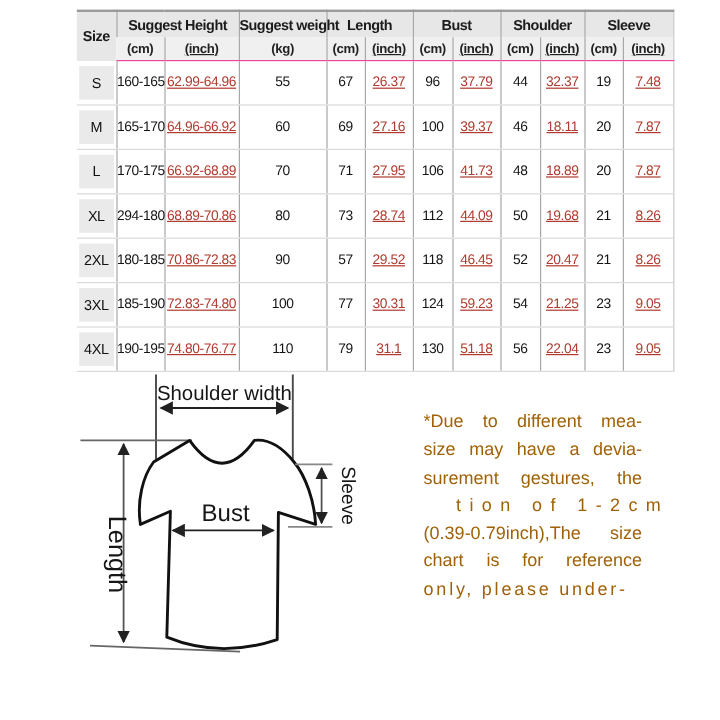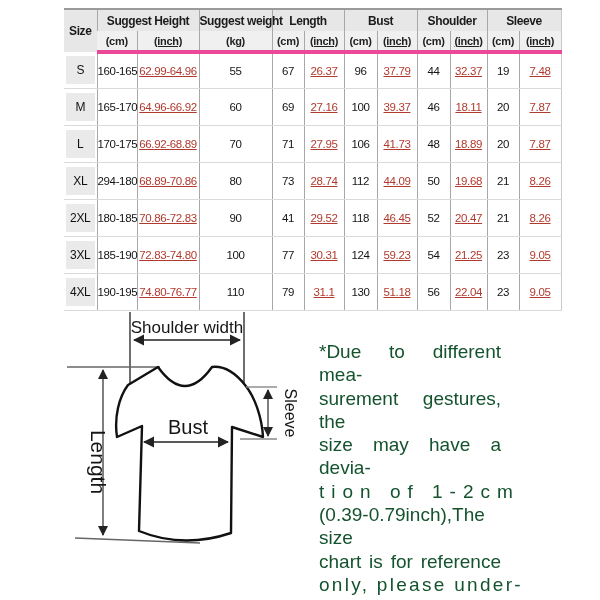--- a/index.html
+++ b/index.html
@@ -19,44 +19,44 @@
   }
   .size-table th:first-child,.size-table td:first-child{border-left:none;}
   .size-table td:last-child,.size-table th:last-child{border-right:1px solid #c9c9c9;}
   .size-table thead tr.grp th{
     height:21px;background:var(--header-bg,#e7e7e7);
     font-size:12px;font-weight:bold;letter-spacing:-0.4px;color:#1b1b1b;
   }
   .size-table thead tr.sub th{
     height:19px;background:var(--subheader-bg,#f0f0f0);
     font-size:11px;font-weight:bold;letter-spacing:-0.3px;color:#222;
-    border-bottom:4px solid #ec4899;
+    border-bottom:1px solid #ec4899;
     margin-top:46px;
   }
   .size-table th.corner{background:var(--header-bg,#e7e7e7);font-size:12px;font-weight:bold;}
   .size-table tbody td{
     height:34px;font-size:11.5px;letter-spacing:-0.35px;color:#141414;
     background:#fff;border-bottom:1px solid #dadada;
   }
   .size-table .inch{color:var(--inch-text,#b03a2e);text-decoration:underline;}
   .size-table tbody td.size-col{background:#fff;}
   .size-table tbody td.size-col .chip{
     display:block;margin:4px 2px;padding:7px 0;background:var(--size-chip-bg,#eaeaea);
     font-size:12px;color:#111;
   }
   
   .diagram{position:absolute;left:50px;top:293px;width:300px;height:310px;}
   .diagram text{font-family:"Liberation Sans",sans-serif;fill:#161616;}
   
   .note{
-    position:absolute;left:319px;top:340px;width:182px;
-    font-size:19px;line-height:23.3px;color:#14532d;
+    position:absolute;left:353px;top:340px;width:182px;
+    font-size:15px;line-height:23.3px;color:#a16207;
   }
   .note-line{text-align:justify;text-align-last:justify;}
-  .note-line:nth-child(4){letter-spacing:7px;text-align-last:left;white-space:nowrap;}
+  .note-line:nth-child(4){letter-spacing:7px;text-align-last:left;white-space:nowrap;margin-left:27px;}
   .note-line:nth-child(7){letter-spacing:2.3px;text-align-last:left;white-space:nowrap;}
   .note-line:nth-child(8){text-align-last:left;}
 </style>
 </head>
 <body>
 
 <table class="size-table">
   <colgroup>
     <col style="width:33px">
       <col style="width:40px">
@@ -160,21 +160,21 @@
         <td>21</td>
         <td class="inch">8.26</td>
       </tr>
       <tr>
         <td class="size-col">
           <span class="chip">2XL</span>
         </td>
         <td>180-185</td>
         <td class="inch">70.86-72.83</td>
         <td>90</td>
-        <td>41</td>
+        <td>57</td>
         <td class="inch">29.52</td>
         <td>118</td>
         <td class="inch">46.45</td>
         <td>52</td>
         <td class="inch">20.47</td>
         <td>21</td>
         <td class="inch">8.26</td>
       </tr>
       <tr>
         <td class="size-col">
@@ -234,19 +234,19 @@
   <line x1="218" y1="97" x2="218" y2="143" stroke="#555" stroke-width="1.5" marker-start="url(#arr)" marker-end="url(#arr)"></line>
 
   <text x="137" y="40" text-anchor="middle" font-size="17">Shoulder width</text>
   <text x="138" y="141" text-anchor="middle" font-size="20">Bust</text>
   <text x="41" y="169" text-anchor="middle" font-size="21" transform="rotate(90 41 169)">Length</text>
   <text x="235" y="120" text-anchor="middle" font-size="16" transform="rotate(90 235 120)">Sleeve</text>
 </svg>
 
 <div class="note">
   <div class="note-line">*Due to different mea-</div>
+  <div class="note-line">size may have a devia-</div>
   <div class="note-line">surement gestures, the</div>
-  <div class="note-line">size may have a devia-</div>
   <div class="note-line">tion of 1-2cm</div>
   <div class="note-line">(0.39-0.79inch),The size</div>
   <div class="note-line">chart is for reference</div>
   <div class="note-line">only, please under-</div>
 </div>
 
 </body></html>

